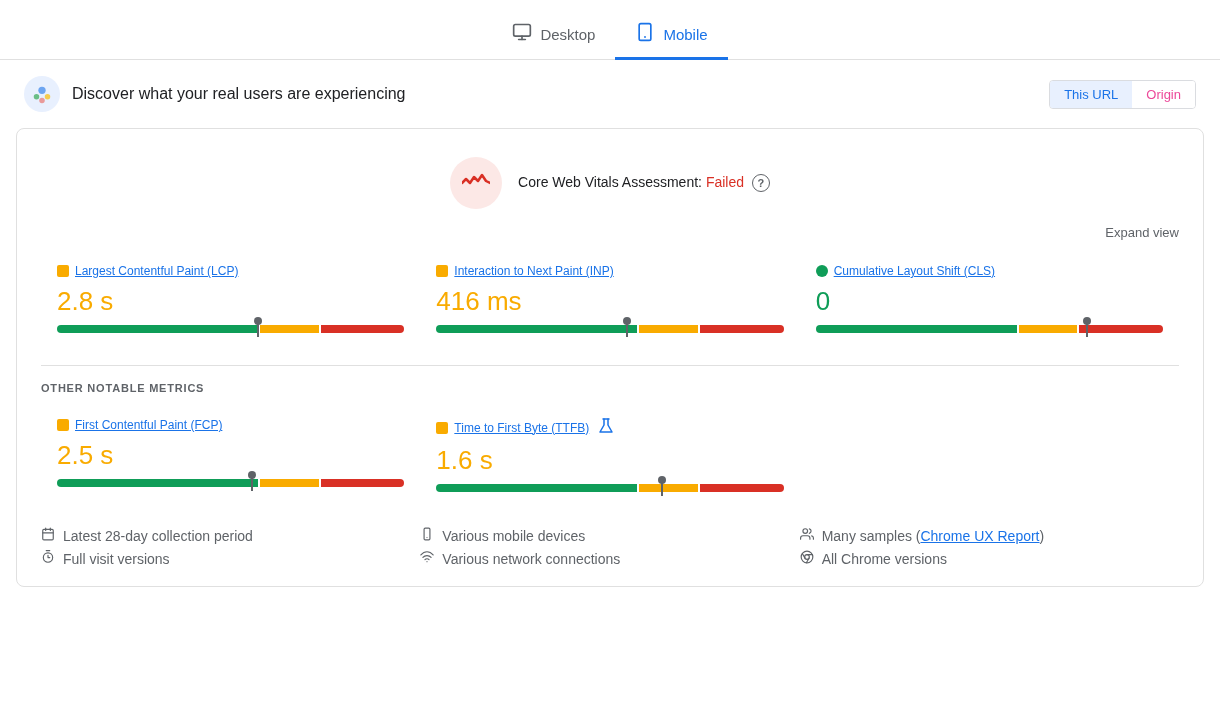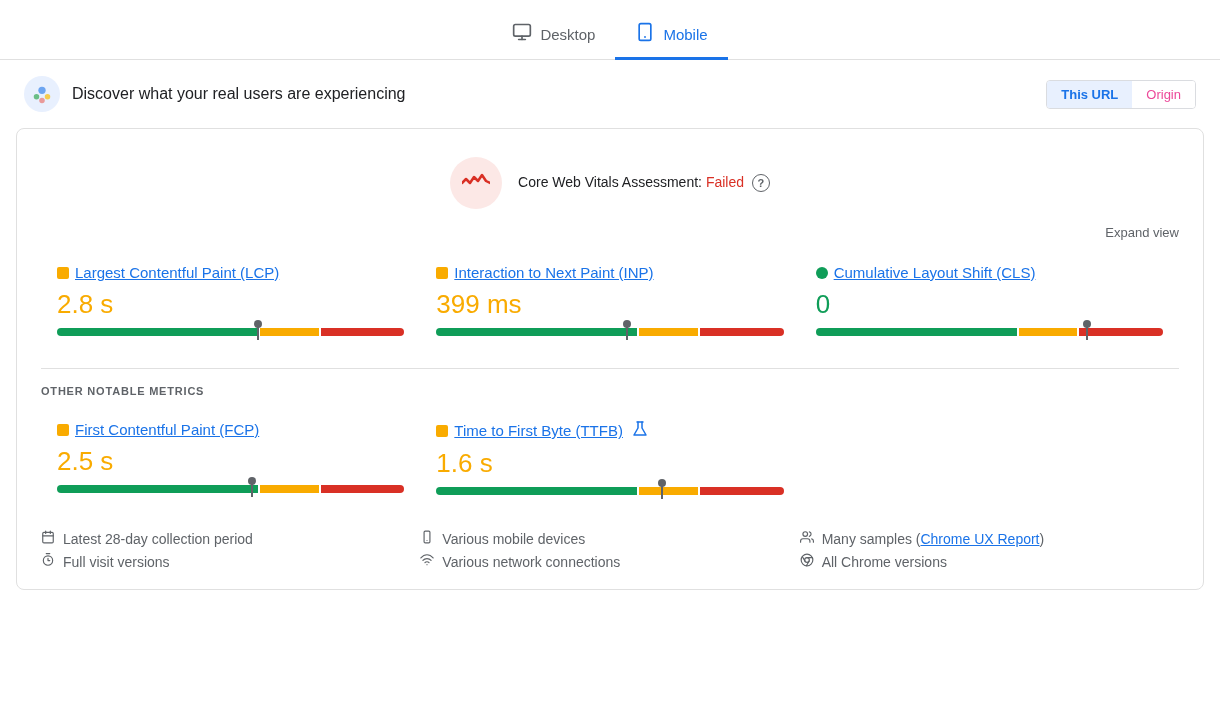--- a/index.html
+++ b/index.html
@@ -78,21 +78,21 @@
       padding: 6px 14px;
       font-size: 13px;
       cursor: pointer;
       background: #fff;
       border: none;
       color: #ec4899;
     }
     .url-btn.active {
       background: #e8f0fe;
       color: #1a73e8;
-      font-weight: 700;
+      font-weight: 400;
     }
 
     
     .main-card {
       margin: 0 16px 16px;
       border: 1px solid #e0e0e0;
       border-radius: 8px;
       padding: 0 0 16px;
       background: #fff;
     }
@@ -168,21 +168,21 @@
       border-radius: 2px;
       flex-shrink: 0;
     }
     .metric-dot.orange { background: #f9ab00; }
     .metric-dot.green { background: #0f9d58; border-radius: 50%; }
 
     .metric-link {
       color: #1a73e8;
       text-decoration: underline;
       cursor: pointer;
-      font-size: 15px;
+      font-size: 12px;
     }
 
     .metric-value {
       font-size: 26px;
       font-weight: 400;
       color: #f9ab00;
       margin: 4px 0 8px;
     }
     .metric-value.green-val { color: #0f9d58; }
 
@@ -352,21 +352,21 @@
         <div class="bar-segment bar-red"></div>
         <div class="bar-marker marker-lcp"></div>
       </div>
     </div>
 
     <div class="metric-col">
       <div class="metric-label">
         <div class="metric-dot orange"></div>
         <a class="metric-link">Interaction to Next Paint (INP)</a>
       </div>
-      <div class="metric-value">399 ms</div>
+      <div class="metric-value">416 ms</div>
       <div class="progress-bar-container">
         <div class="bar-segment bar-green"></div>
         <div class="bar-segment bar-orange"></div>
         <div class="bar-segment bar-red"></div>
         <div class="bar-marker marker-inp"></div>
       </div>
     </div>
 
     <div class="metric-col">
       <div class="metric-label">

